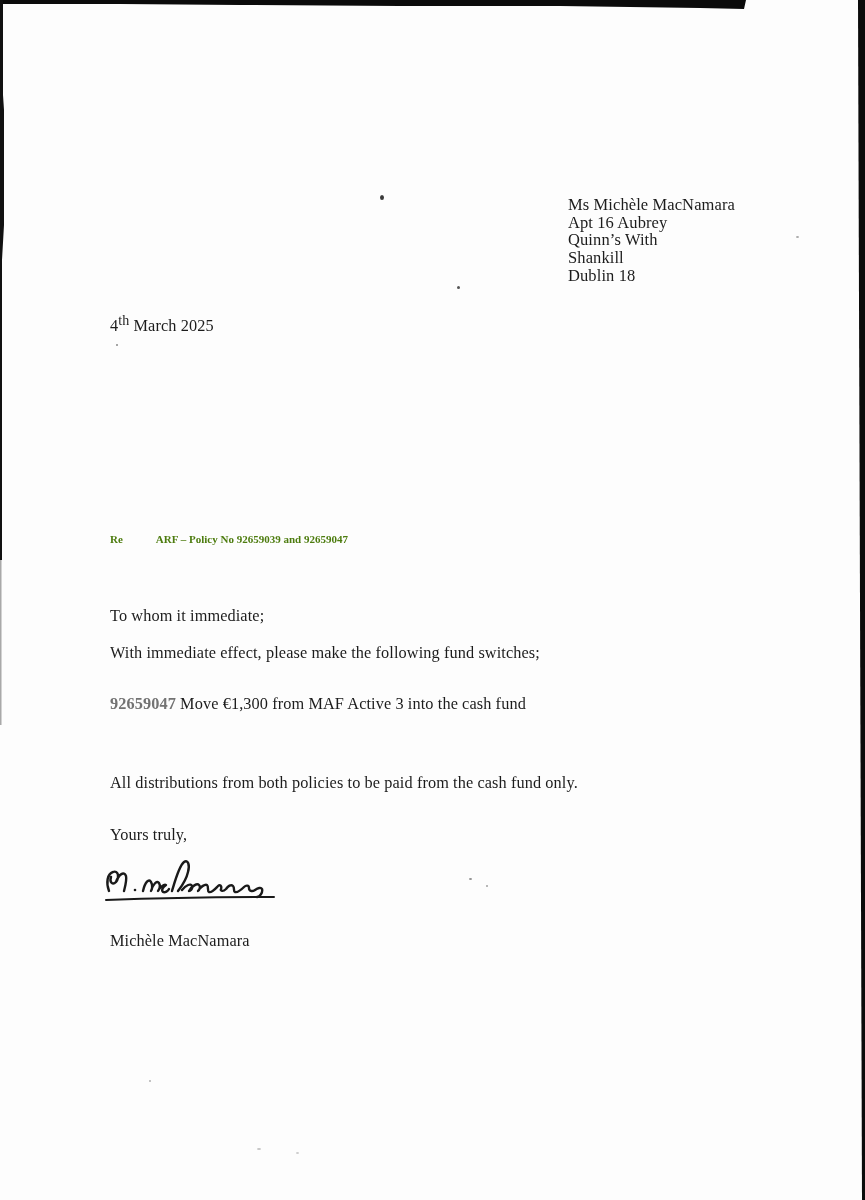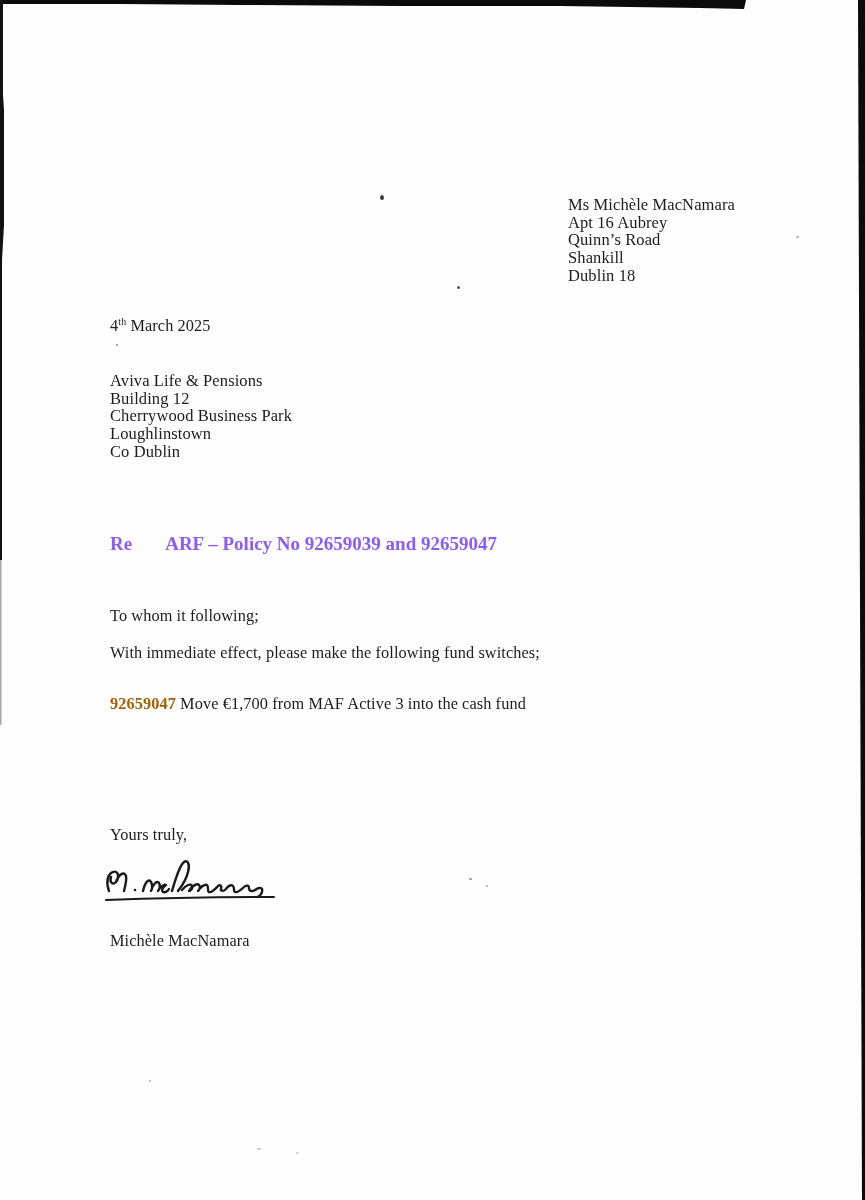--- a/index.html
+++ b/index.html
@@ -12,24 +12,24 @@
     width: 865px;
     height: 1200px;
     background: #fdfdfd;
     overflow: hidden;
     font-family: "Liberation Serif", serif;
     color: #1c1c1c;
   }
   .abs { position: absolute; }
   .addr-block { font-size: 16.5px; line-height: 17.7px; letter-spacing: 0.1px; }
   .body-line { font-size: 16.3px; line-height: 18px; letter-spacing: 0.1px; white-space: nowrap; }
-  .subject-line { font-size: 19px; font-weight: bold; color: #8b5cf6; white-space: nowrap; text-align: center; }
+  .subject-line { font-size: 11px; font-weight: bold; color: #4d7c0f; white-space: nowrap; text-align: center; }
   .subject-text { margin-left: 33px; }
-  .bold-policy { font-weight: bold; color: #a16207; }
-  sup.ord { font-size: 10px; vertical-align: super; line-height: 0; text-align: right; }
+  .bold-policy { font-weight: bold; color: #737373; }
+  sup.ord { font-size: 14px; vertical-align: super; line-height: 0; text-align: right; }
   .speck { position: absolute; border-radius: 50%; }
   .edge-overlay { position: absolute; left: 0; top: 0; pointer-events: none; }
   .sig-svg { position: absolute; }
 </style>
 </head>
 <body>
 
 <div class="page">
 
   <svg class="edge-overlay" width="865" height="1200" viewBox="0 0 865 1200">
@@ -48,49 +48,43 @@
   <div class="speck" style="left:796px; top:236px; width:3px; height:2px; background:#aaa;"></div>
   <div class="speck" style="left:469px; top:878px; width:3px; height:2px; background:#909090;"></div>
   <div class="speck" style="left:486px; top:885px; width:2px; height:2px; background:#a0a0a0;"></div>
   <div class="speck" style="left:149px; top:1080px; width:2px; height:2px; background:#b0b0b0;"></div>
   <div class="speck" style="left:257px; top:1148px; width:4px; height:2px; background:#c5c5c5;"></div>
   <div class="speck" style="left:296px; top:1152px; width:3px; height:2px; background:#cccccc;"></div>
 
   <div class="abs addr-block" style="left:568px; top:196px;">
     <div>Ms Michèle MacNamara</div>
     <div>Apt 16 Aubrey</div>
-    <div>Quinn’s Road</div>
+    <div>Quinn’s With</div>
     <div>Shankill</div>
     <div>Dublin 18</div>
   </div>
 
   <div class="abs body-line" style="left:110px; top:317px;">
     <span>4</span><sup class="ord">th</sup><span> March 2025</span>
   </div>
 
-  <div class="abs addr-block" style="left:110px; top:372px;">
-    <div>Aviva Life &amp; Pensions</div>
-    <div>Building 12</div>
-    <div>Cherrywood Business Park</div>
-    <div>Loughlinstown</div>
-    <div>Co Dublin</div>
-  </div>
 
   <div class="abs subject-line" style="left:110px; top:533px;">
     <span>Re</span><span class="subject-text">ARF – Policy No 92659039 and 92659047</span>
   </div>
 
-  <div class="abs body-line" style="left:110px; top:607px;">To whom it following;</div>
+  <div class="abs body-line" style="left:110px; top:607px;">To whom it immediate;</div>
 
   <div class="abs body-line" style="left:110px; top:644px;">With immediate effect, please make the following fund switches;</div>
 
   <div class="abs body-line" style="left:110px; top:695px;">
-    <span class="bold-policy">92659047</span><span> Move €1,700 from MAF Active 3 into the cash fund</span>
+    <span class="bold-policy">92659047</span><span> Move €1,300 from MAF Active 3 into the cash fund</span>
   </div>
 
+  <div class="abs body-line" style="left:110px; top:774px;">All distributions from both policies to be paid from the cash fund only.</div>
 
   <div class="abs body-line" style="left:110px; top:826px;">Yours truly,</div>
 
   <svg class="sig-svg" style="left:102px; top:857px;" width="180" height="50" viewBox="0 0 180 50" fill="none" stroke="#1a1a1a" stroke-width="2.4" stroke-linecap="round" stroke-linejoin="round">
 
     <path d="M7,34 C4,26 5,17 11,15 C16,13 18,20 14,25 C11,28 7,26 9,20 M14,25 C17,17 22,14 24,19 C25,23 23,30 22,34"></path>
     <circle cx="33" cy="33" r="1.3" fill="#1a1a1a" stroke="none"></circle>
 
     <path d="M41,34 C43,25 47,21 49,25 C51,28 50,33 49,34 C51,27 55,23 57,26 C59,29 57,33 56,34 C58,30 62,27 64,28 C61,30 59,33 61,35 C63,36 66,34 67,32"></path>
 

